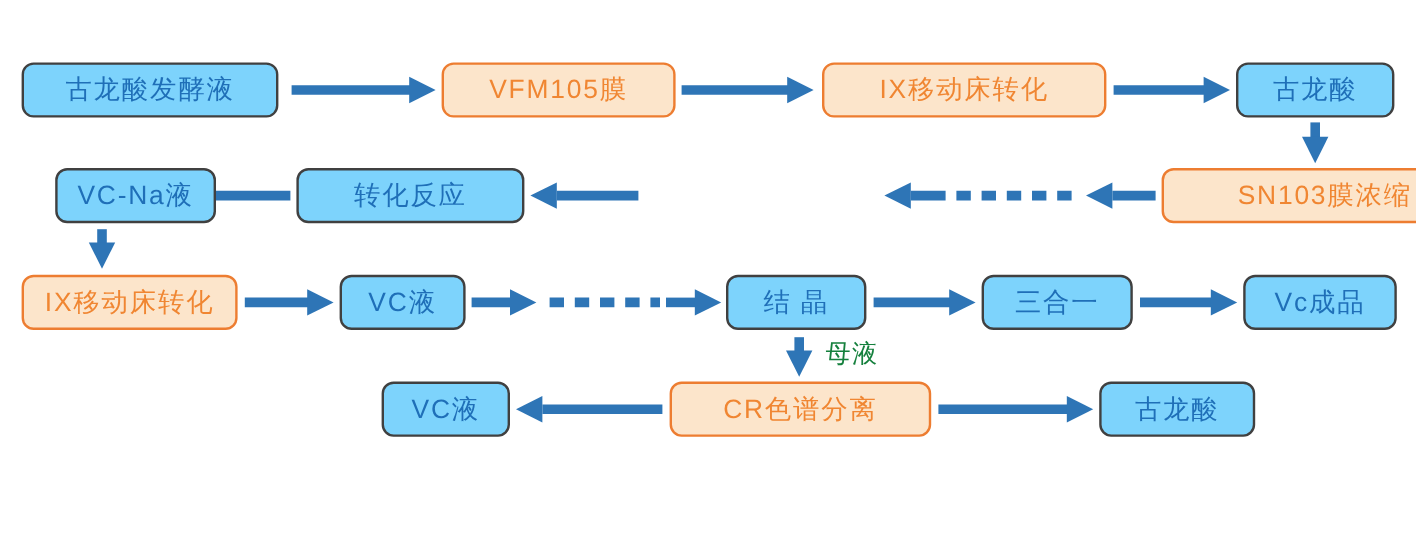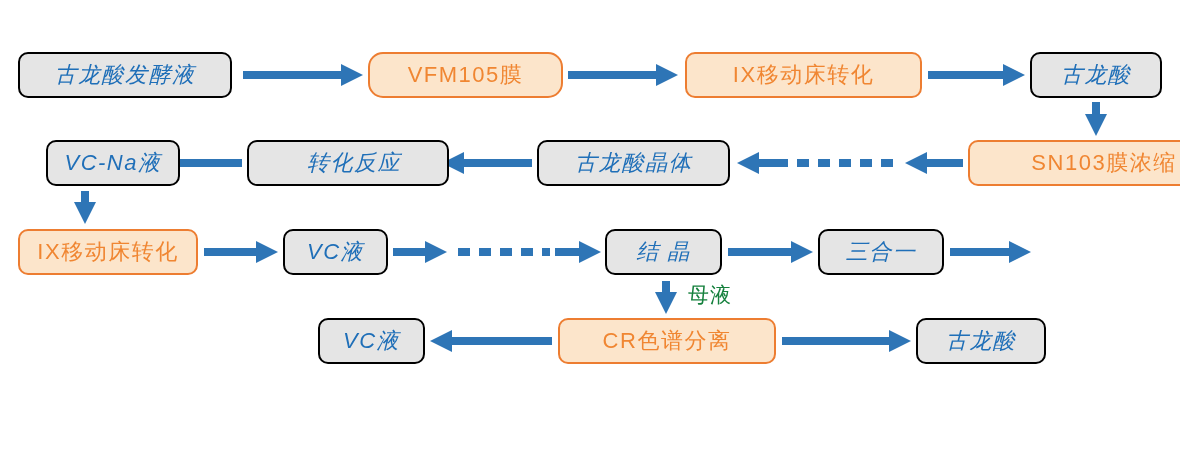--- a/index.html
+++ b/index.html
@@ -29,24 +29,23 @@
     border-radius: 10px;
     display: flex;
     align-items: center;
     justify-content: center;
     font-size: 22px;
     letter-spacing: 1.5px;
     white-space: nowrap;
     box-sizing: content-box;
   }
   .node.blue {
-    background: #e5e5e5;
-    border: 2px solid #000000;
+    background: #7dd3fc;
+    border: 2px solid #404040;
     color: #1f6fb8;
-    font-style: italic;
   }
   .node.orange {
     background: #fce5cb;
     border: 2px solid #ed7d31;
     color: #f08632;
   }
   .flow-label {
     position: absolute;
     font-size: 21px;
     color: #15803d;
@@ -131,33 +130,33 @@
         <polygon points="430,341 452,330 452,352" stroke="none"></polygon>
       </g>
       <g>
         <line x1="782" y1="341" x2="891" y2="341"></line>
         <polygon points="911,341 889,330 889,352" stroke="none"></polygon>
       </g>
     </g>
   </svg>
 
   <div class="node blue" style="left:18px;top:52px;width:210px;">古龙酸发酵液</div>
-  <div class="node orange" style="left:368px;top:52px;width:191px;border-radius:15px;">VFM105膜</div>
+  <div class="node orange" style="left:368px;top:52px;width:191px;">VFM105膜</div>
   <div class="node orange" style="left:685px;top:52px;width:233px;">IX移动床转化</div>
   <div class="node blue" style="left:1030px;top:52px;width:128px;">古龙酸</div>
 
   <div class="node blue" style="left:18px;top:140px;width:130px;margin-left:28px;">VC-Na液</div>
-  <div class="node blue" style="left:247px;top:140px;width:186px;padding-left:12px;">转化反应</div>
-  <div class="node blue" style="left:537px;top:140px;width:189px;">古龙酸晶体</div>
+  <div class="node blue" style="left:247px;top:140px;width:186px;">转化反应</div>
   <div class="node orange" style="left:968px;top:140px;width:188px;padding-left:40px;">SN103膜浓缩</div>
 
   <div class="node orange" style="left:18px;top:229px;width:176px;">IX移动床转化</div>
   <div class="node blue" style="left:283px;top:229px;width:101px;">VC液</div>
   <div class="node blue" style="left:818px;top:229px;width:122px;">三合一</div>
   <div class="node blue" style="left:605px;top:229px;width:113px;">结  晶</div>
+  <div class="node blue" style="left:1036px;top:229px;width:124px;">Vc成品</div>
 
   <div class="node blue" style="left:318px;top:318px;width:103px;">VC液</div>
   <div class="node orange" style="left:558px;top:318px;width:214px;text-align:center;">CR色谱分离</div>
   <div class="node blue" style="left:916px;top:318px;width:126px;">古龙酸</div>
 
   <div class="flow-label" style="left:688px;top:281px;">母液</div>
 
 </div>
 
 </body></html>

